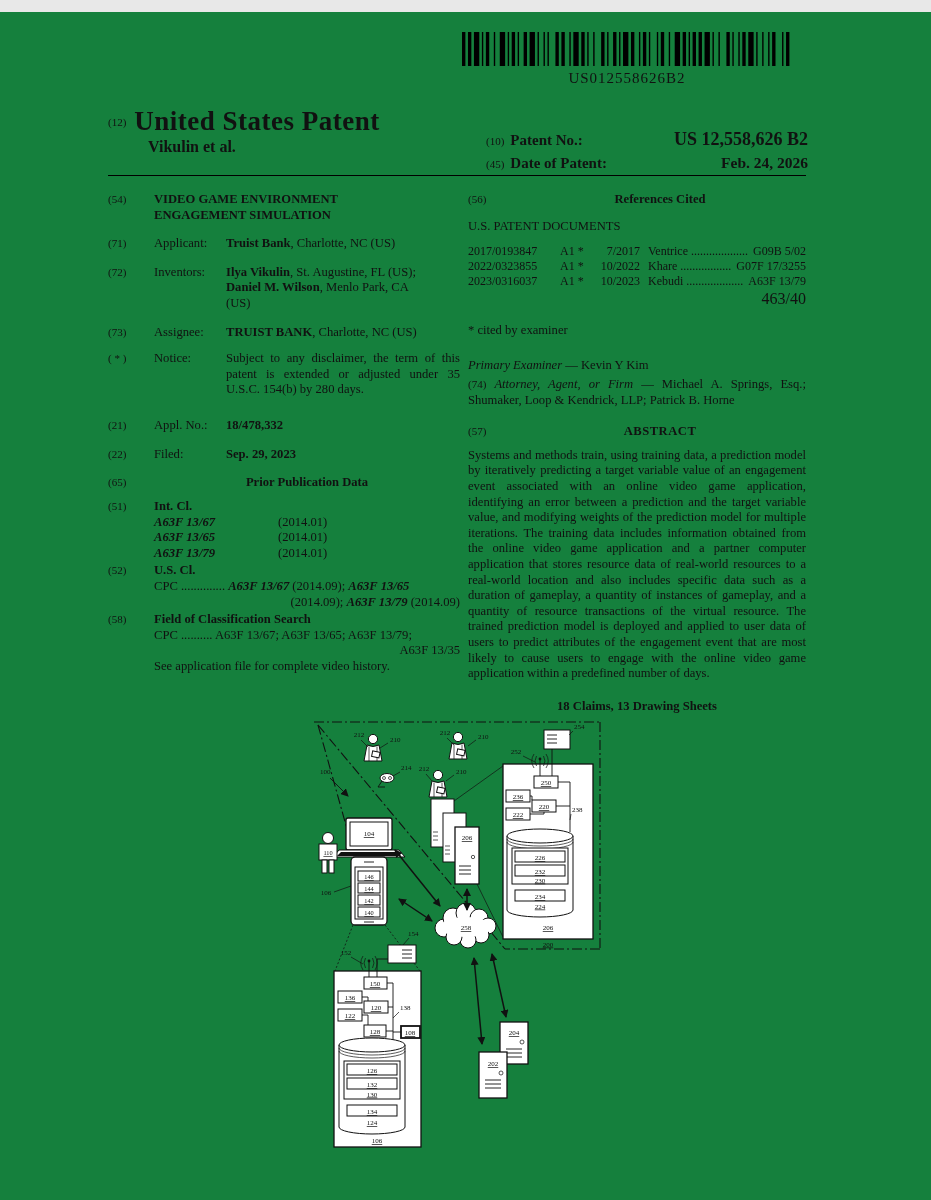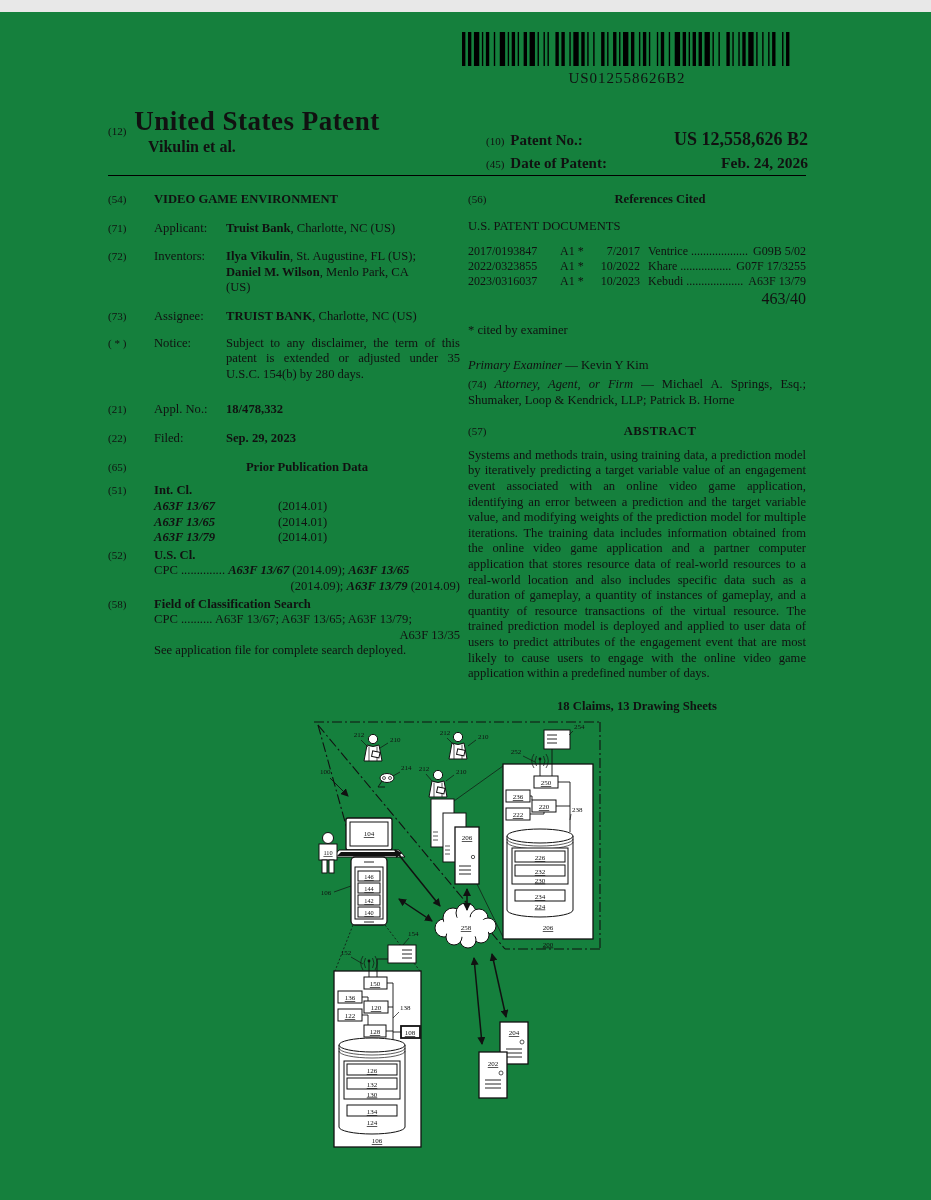--- a/index.html
+++ b/index.html
@@ -3,21 +3,21 @@
 <meta charset="utf-8">
 <style>
   html,body{margin:0;padding:0;background:#e8e8e8;}
   .page{position:relative;width:931px;height:1200px;background:#15803d;margin:12px auto;
         font-family:"Liberation Serif",serif;color:#111;overflow:hidden;}
   
   .barcode-wrap{position:absolute;left:452px;top:20px;width:350px;text-align:center;}
   .barcode-text{font-size:15px;letter-spacing:1px;margin-top:0px;}
   
   .header{position:absolute;left:108px;top:94px;width:700px;}
-  .htitle-row{display:flex;align-items:flex-end;}
+  .htitle-row{display:flex;align-items:center;}
   .pnum{font-size:11px;white-space:nowrap;}
   .htitle{font-size:27px;font-weight:bold;margin-left:8px;letter-spacing:0.5px;}
   .hinventors{font-size:16px;font-weight:bold;margin-left:40px;margin-top:1px;}
   .hright{position:absolute;left:378px;top:23px;width:322px;}
   .hrow{display:flex;align-items:baseline;margin-bottom:4px;}
   .hlabel{font-size:15px;font-weight:bold;margin-left:6px;}
   .hval{flex:1;text-align:right;font-size:18px;font-weight:bold;white-space:nowrap;}
   .hval2{flex:1;text-align:right;font-size:15.5px;font-weight:bold;white-space:nowrap;}
   .header-rule{position:absolute;left:108px;top:163px;width:698px;border-top:1.5px solid #000;}
   
@@ -156,20 +156,21 @@
     </div>
   </div>
   <div class="header-rule"></div>
 
   <div class="leftcol">
 
     <div class="fr">
       <span class="code">(54)</span>
       <div class="val b">
         <div>VIDEO GAME ENVIRONMENT</div>
+        <div>ENGAGEMENT SIMULATION</div>
       </div>
     </div>
 
     <div class="fr">
       <span class="code">(71)</span>
       <span class="lab">Applicant:</span>
       <div class="val">
         <span class="b">Truist Bank</span><span>, Charlotte, NC (US)</span>
       </div>
     </div>
@@ -242,21 +243,21 @@
         <div class="r-align"><span>(2014.09); </span><span class="bi">A63F 13/79</span><span> (2014.09)</span></div>
       </div>
     </div>
 
     <div class="fr">
       <span class="code">(58)</span>
       <div class="val">
         <div class="b">Field of Classification Search</div>
         <div>CPC .......... A63F 13/67; A63F 13/65; A63F 13/79;</div>
         <div class="r-align">A63F 13/35</div>
-        <div>See application file for complete search deployed.</div>
+        <div>See application file for complete video history.</div>
       </div>
     </div>
 
   </div>
 
   <div class="rightcol">
 
     <div class="fr" style="margin-bottom:0;">
       <span class="code">(56)</span>
       <div class="chead">References Cited</div>

